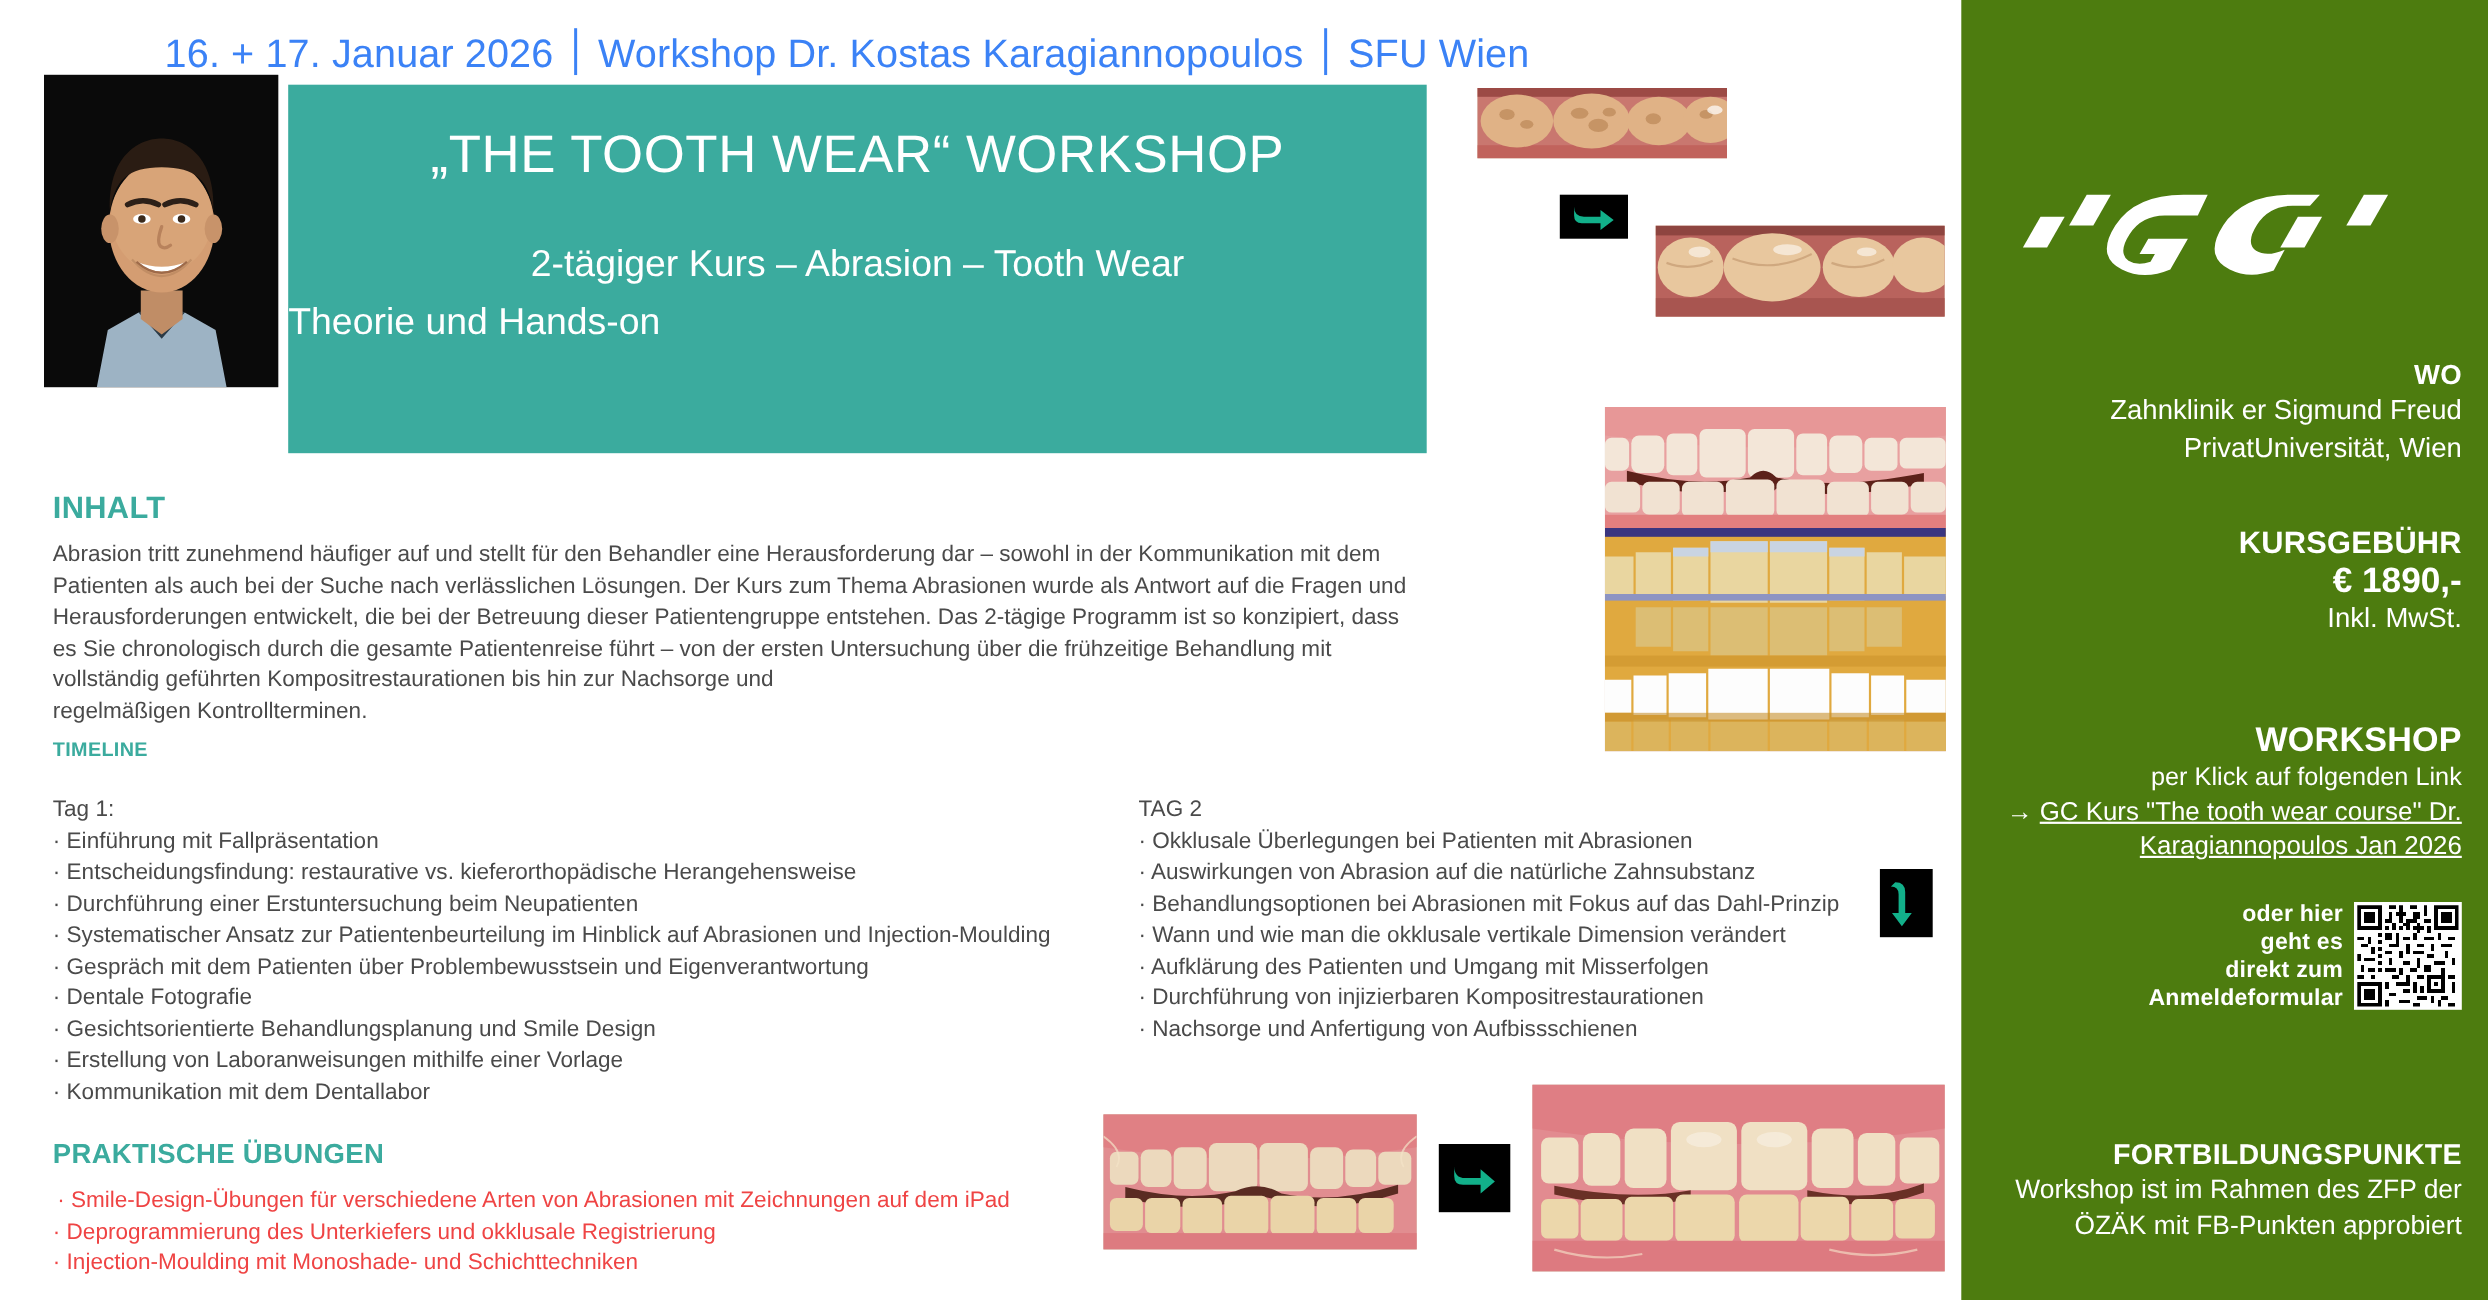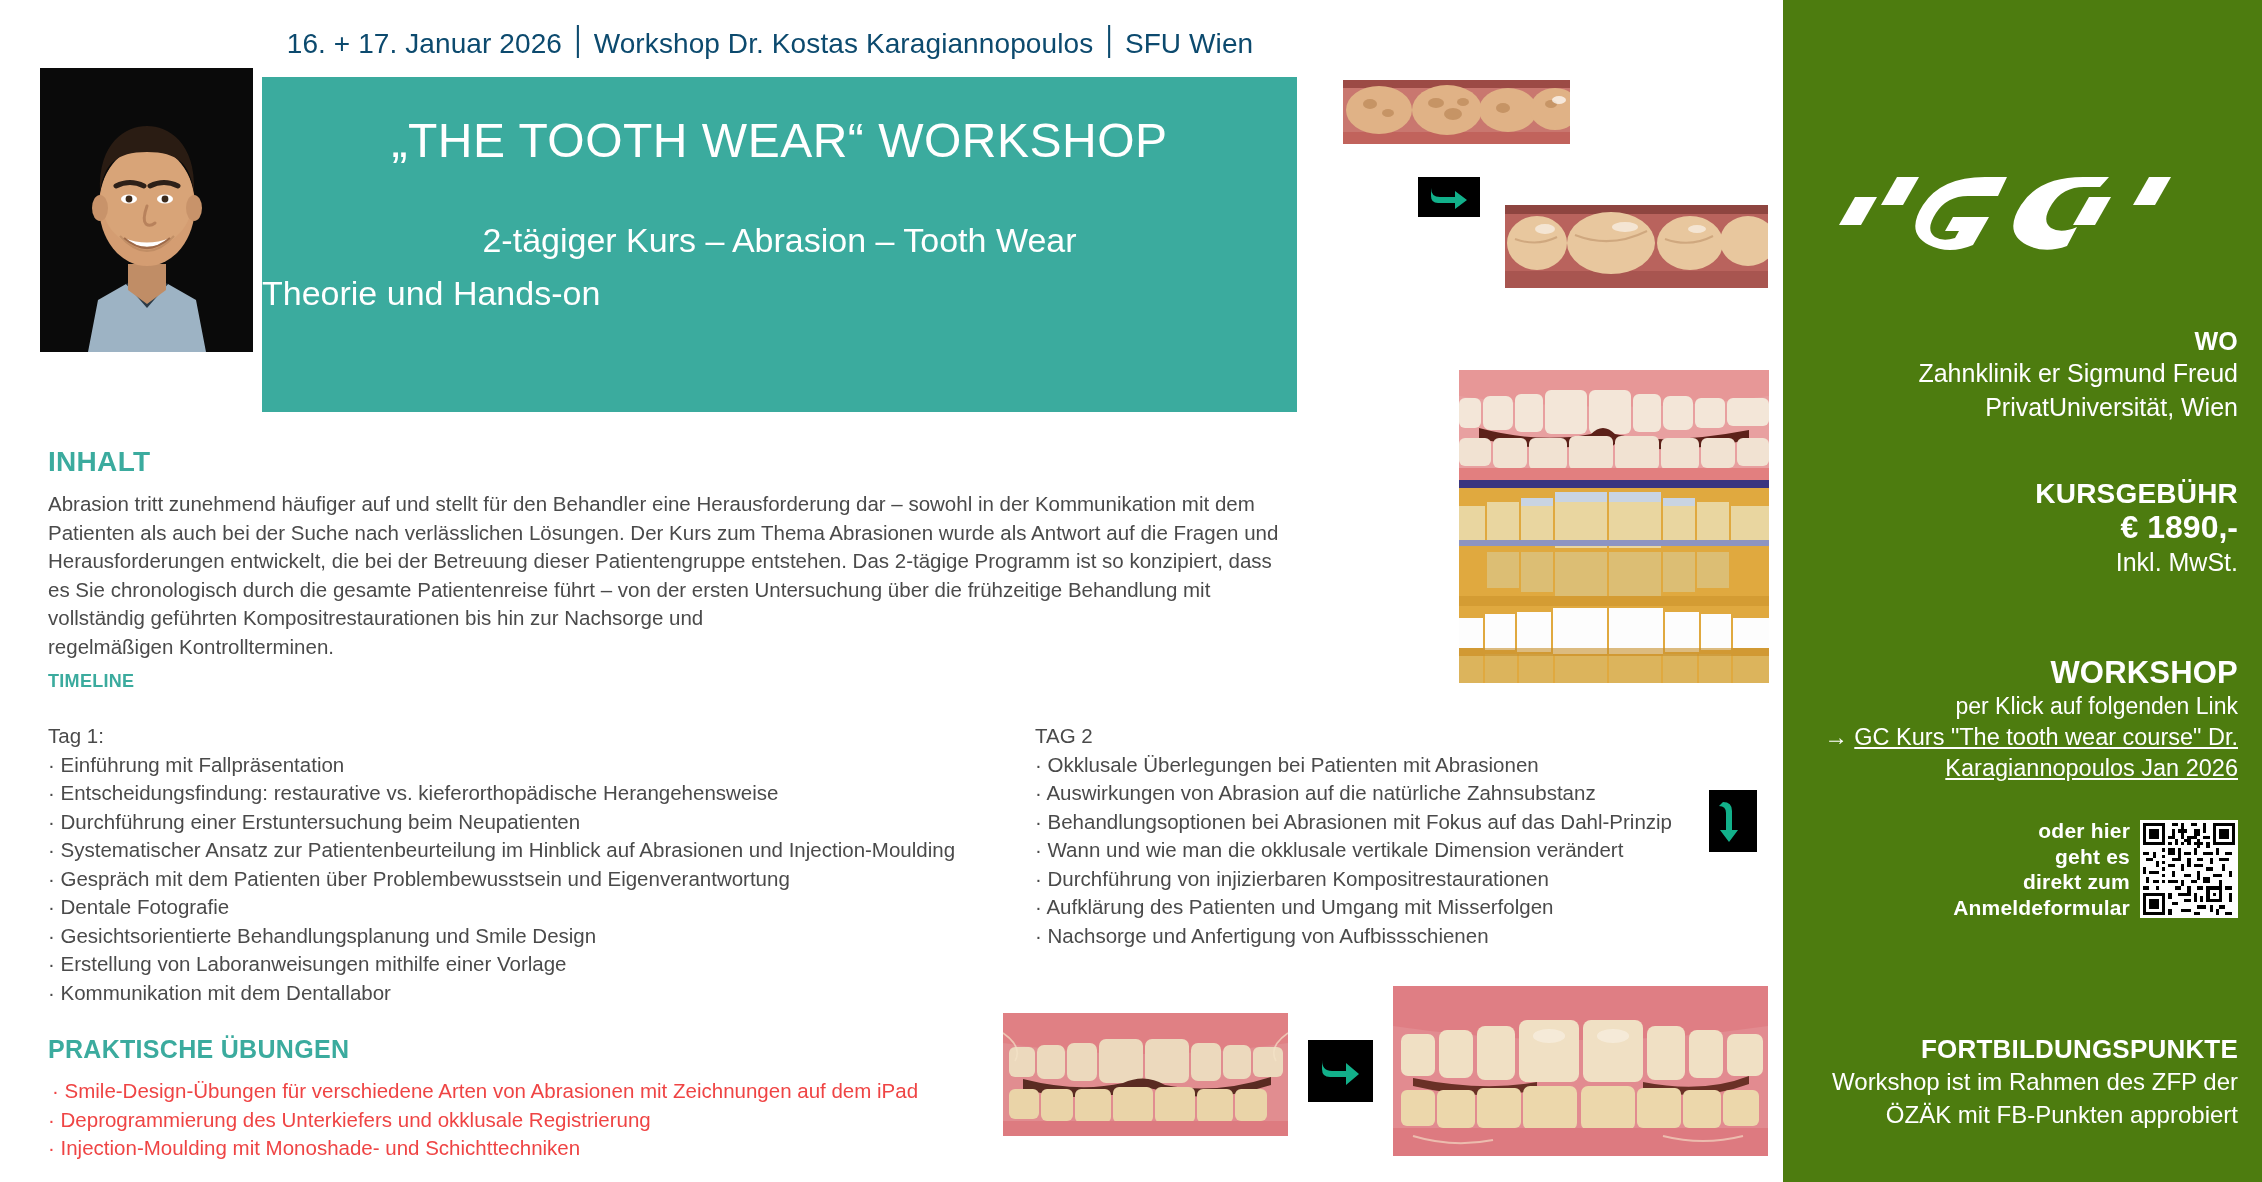--- a/index.html
+++ b/index.html
@@ -8,21 +8,21 @@
     background: #ffffff;
     font-family: "Liberation Sans", sans-serif;
     overflow: hidden;
   }
   .page { position: relative; width: 2262px; height: 1182px; background:#fff; }
 
   
   .header-line {
     position: absolute; left: 0; top: 28px; width: 1540px;
     text-align: center;
-    font-size: 28px; color: #0c4a6e; letter-spacing: .1px;
+    font-size: 36px; color: #3b82f6; letter-spacing: .1px;
     white-space: nowrap;
   }
 
   
   .title-banner {
     position: absolute; left: 262px; top: 77px;
     width: 1035px; height: 335px;
     background: #3bab9e;
   }
   .title-main {
@@ -208,22 +208,22 @@
     <span class="li">· Erstellung von Laboranweisungen mithilfe einer Vorlage</span>
     <span class="li">· Kommunikation mit dem Dentallabor</span>
   </div>
 
   <div class="tl-col tl-right">
     <span class="daylabel">TAG 2</span>
     <span class="li">· Okklusale Überlegungen bei Patienten mit Abrasionen</span>
     <span class="li">· Auswirkungen von Abrasion auf die natürliche Zahnsubstanz</span>
     <span class="li">· Behandlungsoptionen bei Abrasionen mit Fokus auf das Dahl-Prinzip</span>
     <span class="li">· Wann und wie man die okklusale vertikale Dimension verändert</span>
+    <span class="li">· Aufklärung des Patienten und Umgang mit Misserfolgen</span>
     <span class="li">· Durchführung von injizierbaren Kompositrestaurationen</span>
-    <span class="li">· Aufklärung des Patienten und Umgang mit Misserfolgen</span>
     <span class="li">· Nachsorge und Anfertigung von Aufbissschienen</span>
   </div>
 
   <div class="sec-head h-praktisch">PRAKTISCHE ÜBUNGEN</div>
   <div class="prak">
     <span class="li first">· Smile-Design-Übungen  für verschiedene Arten von Abrasionen mit Zeichnungen auf dem iPad</span>
     <span class="li">· Deprogrammierung des Unterkiefers und okklusale Registrierung</span>
     <span class="li">· Injection-Moulding mit Monoshade- und Schichttechniken</span>
   </div>
 

